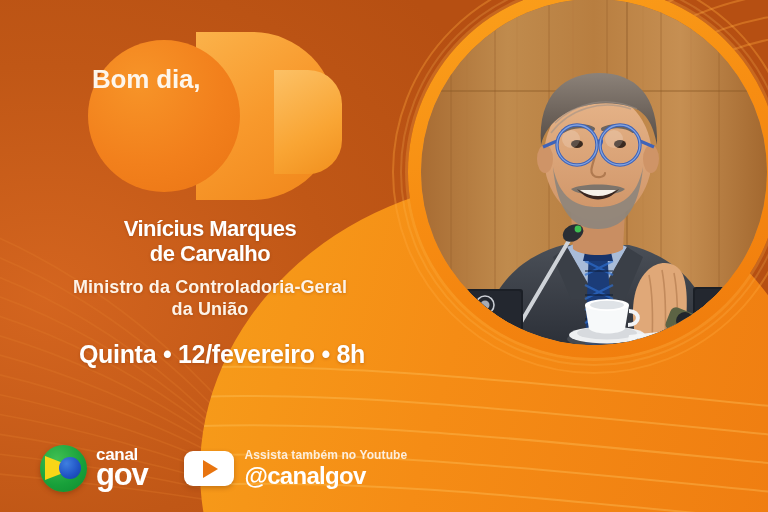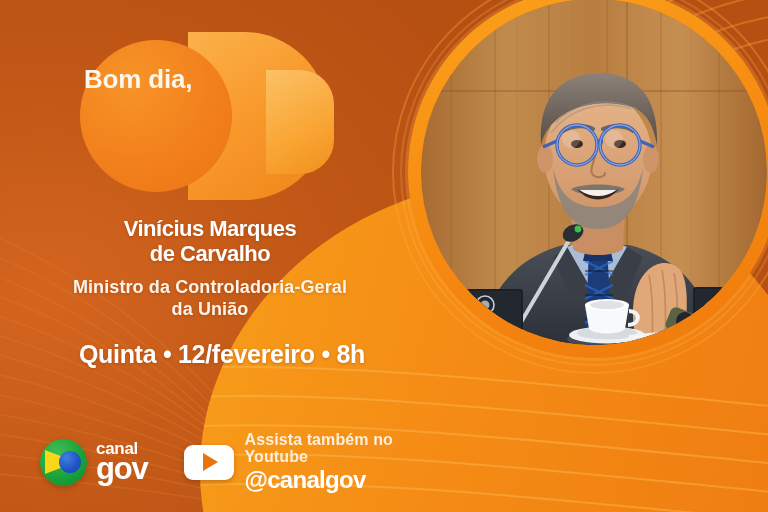--- a/index.html
+++ b/index.html
@@ -29,21 +29,21 @@
   .amber-swoosh {
     position:absolute; right:-40px; bottom:-130px;
     width:620px; height:460px;
     border-radius:50% 50% 50% 50% / 60% 60% 40% 40%;
     background:linear-gradient(118deg,#f7a01b 0%, #f58c15 42%, #ee7a10 100%);
     transform:rotate(-13deg);
     overflow:hidden;
   }
 
   
-  #logo { position:absolute; left:70px; top:28px; width:300px; height:170px; }
+  #logo { position:absolute; left:78px; top:28px; width:300px; height:170px; }
   .logo-shape { position:absolute; border-radius:50%; }
   .lg-main {
     left:10px; top:12px; width:152px; height:152px;
     background:radial-gradient(circle at 34% 28%, #f79428 0%, #f2801c 55%, #ea7414 100%);
   }
   .lg-d1 {
     left:118px; top:4px; width:140px; height:168px;
     border-radius:0 84px 84px 0;
     background:linear-gradient(145deg,#fbb24a 0%, #f8992c 48%, #f08519 100%);
   }
@@ -123,21 +123,21 @@
     box-shadow:0 2px 5px rgba(90,35,5,.3); flex:0 0 auto;
   }
   .yt-tri {
     width:0; height:0;
     border-top:9px solid transparent;
     border-bottom:9px solid transparent;
     border-left:15px solid #e8740f;
     margin-left:3px;
   }
   .yt-text { line-height:1.05; }
-  .yt-sub { font-size:16px; font-weight:600; color:#fdeedd; letter-spacing:.1px; }
+  .yt-sub { font-size:12px; font-weight:600; color:#fdeedd; letter-spacing:.1px; }
   .yt-handle { font-size:24px; font-weight:700; color:#ffffff; letter-spacing:-.7px; margin-top:1px; }
 
   
   #photo-wrap {
     position:absolute; left:408px; top:-14px;
     width:372px; height:372px; z-index:7;
   }
   .photo-ring {
     position:absolute; inset:0; border-radius:50%;
     background:linear-gradient(160deg,#fba21c 0%, #f78d12 45%, #ef7a0c 100%);

